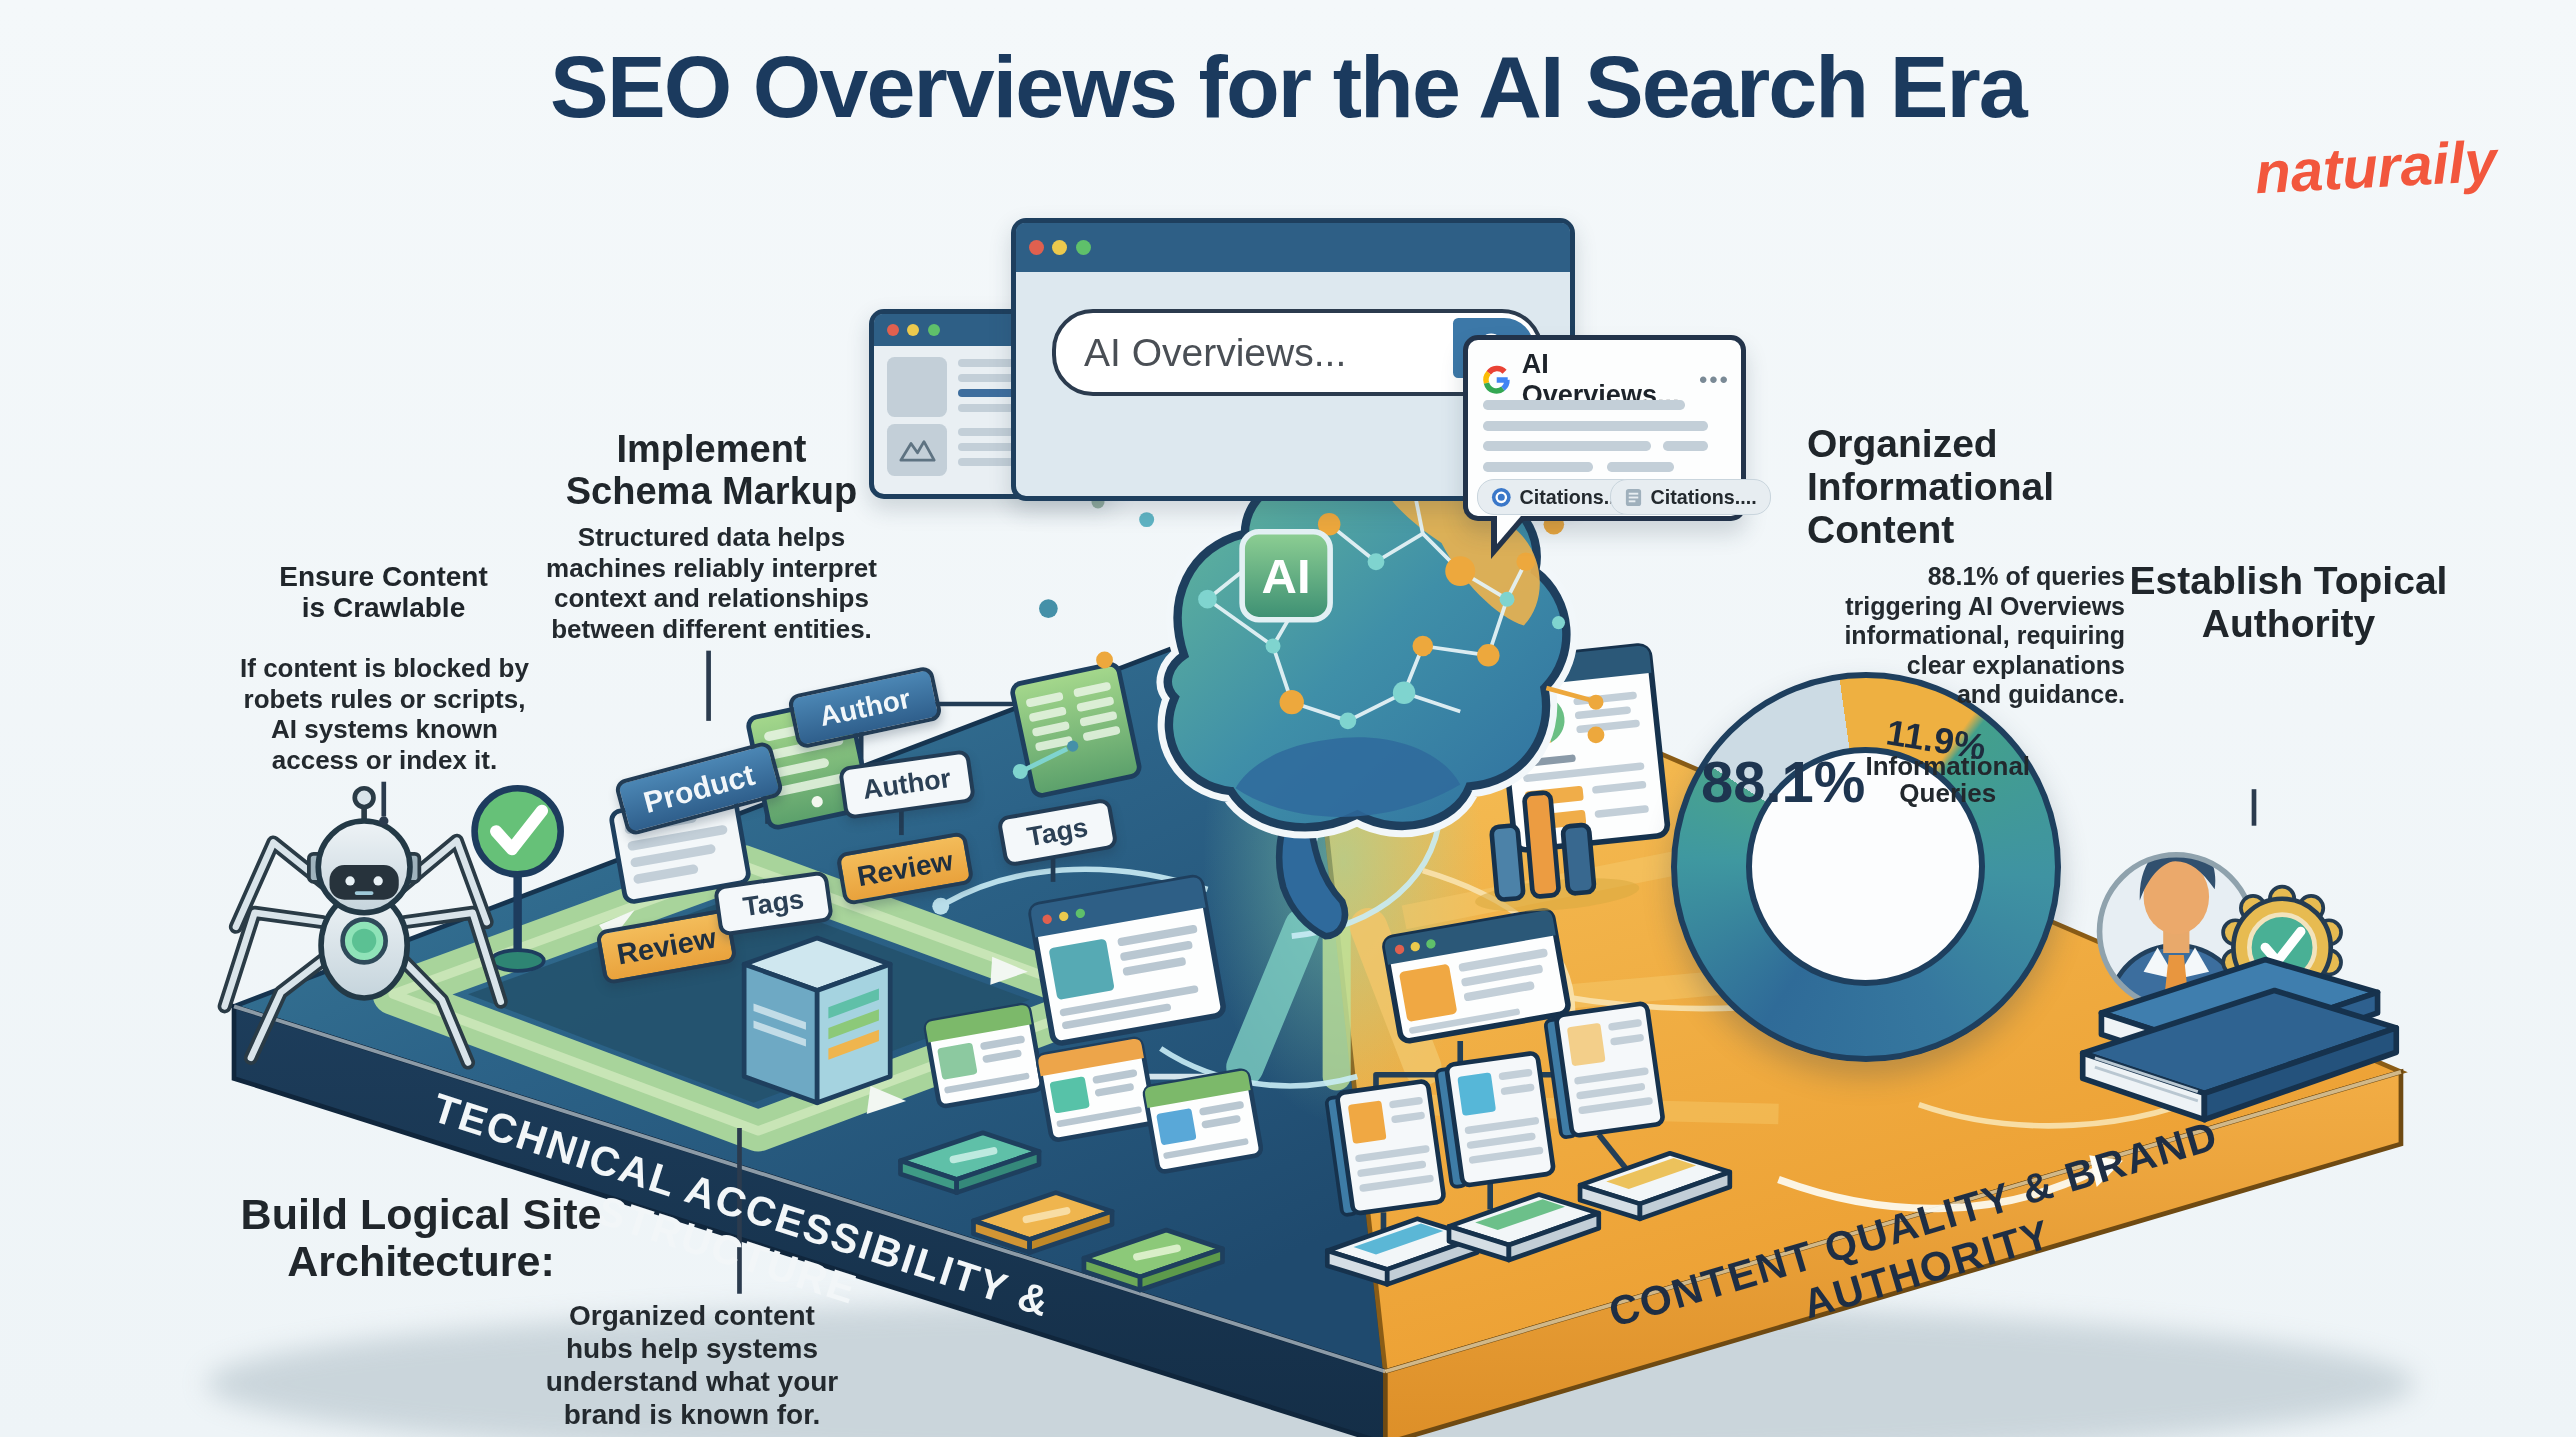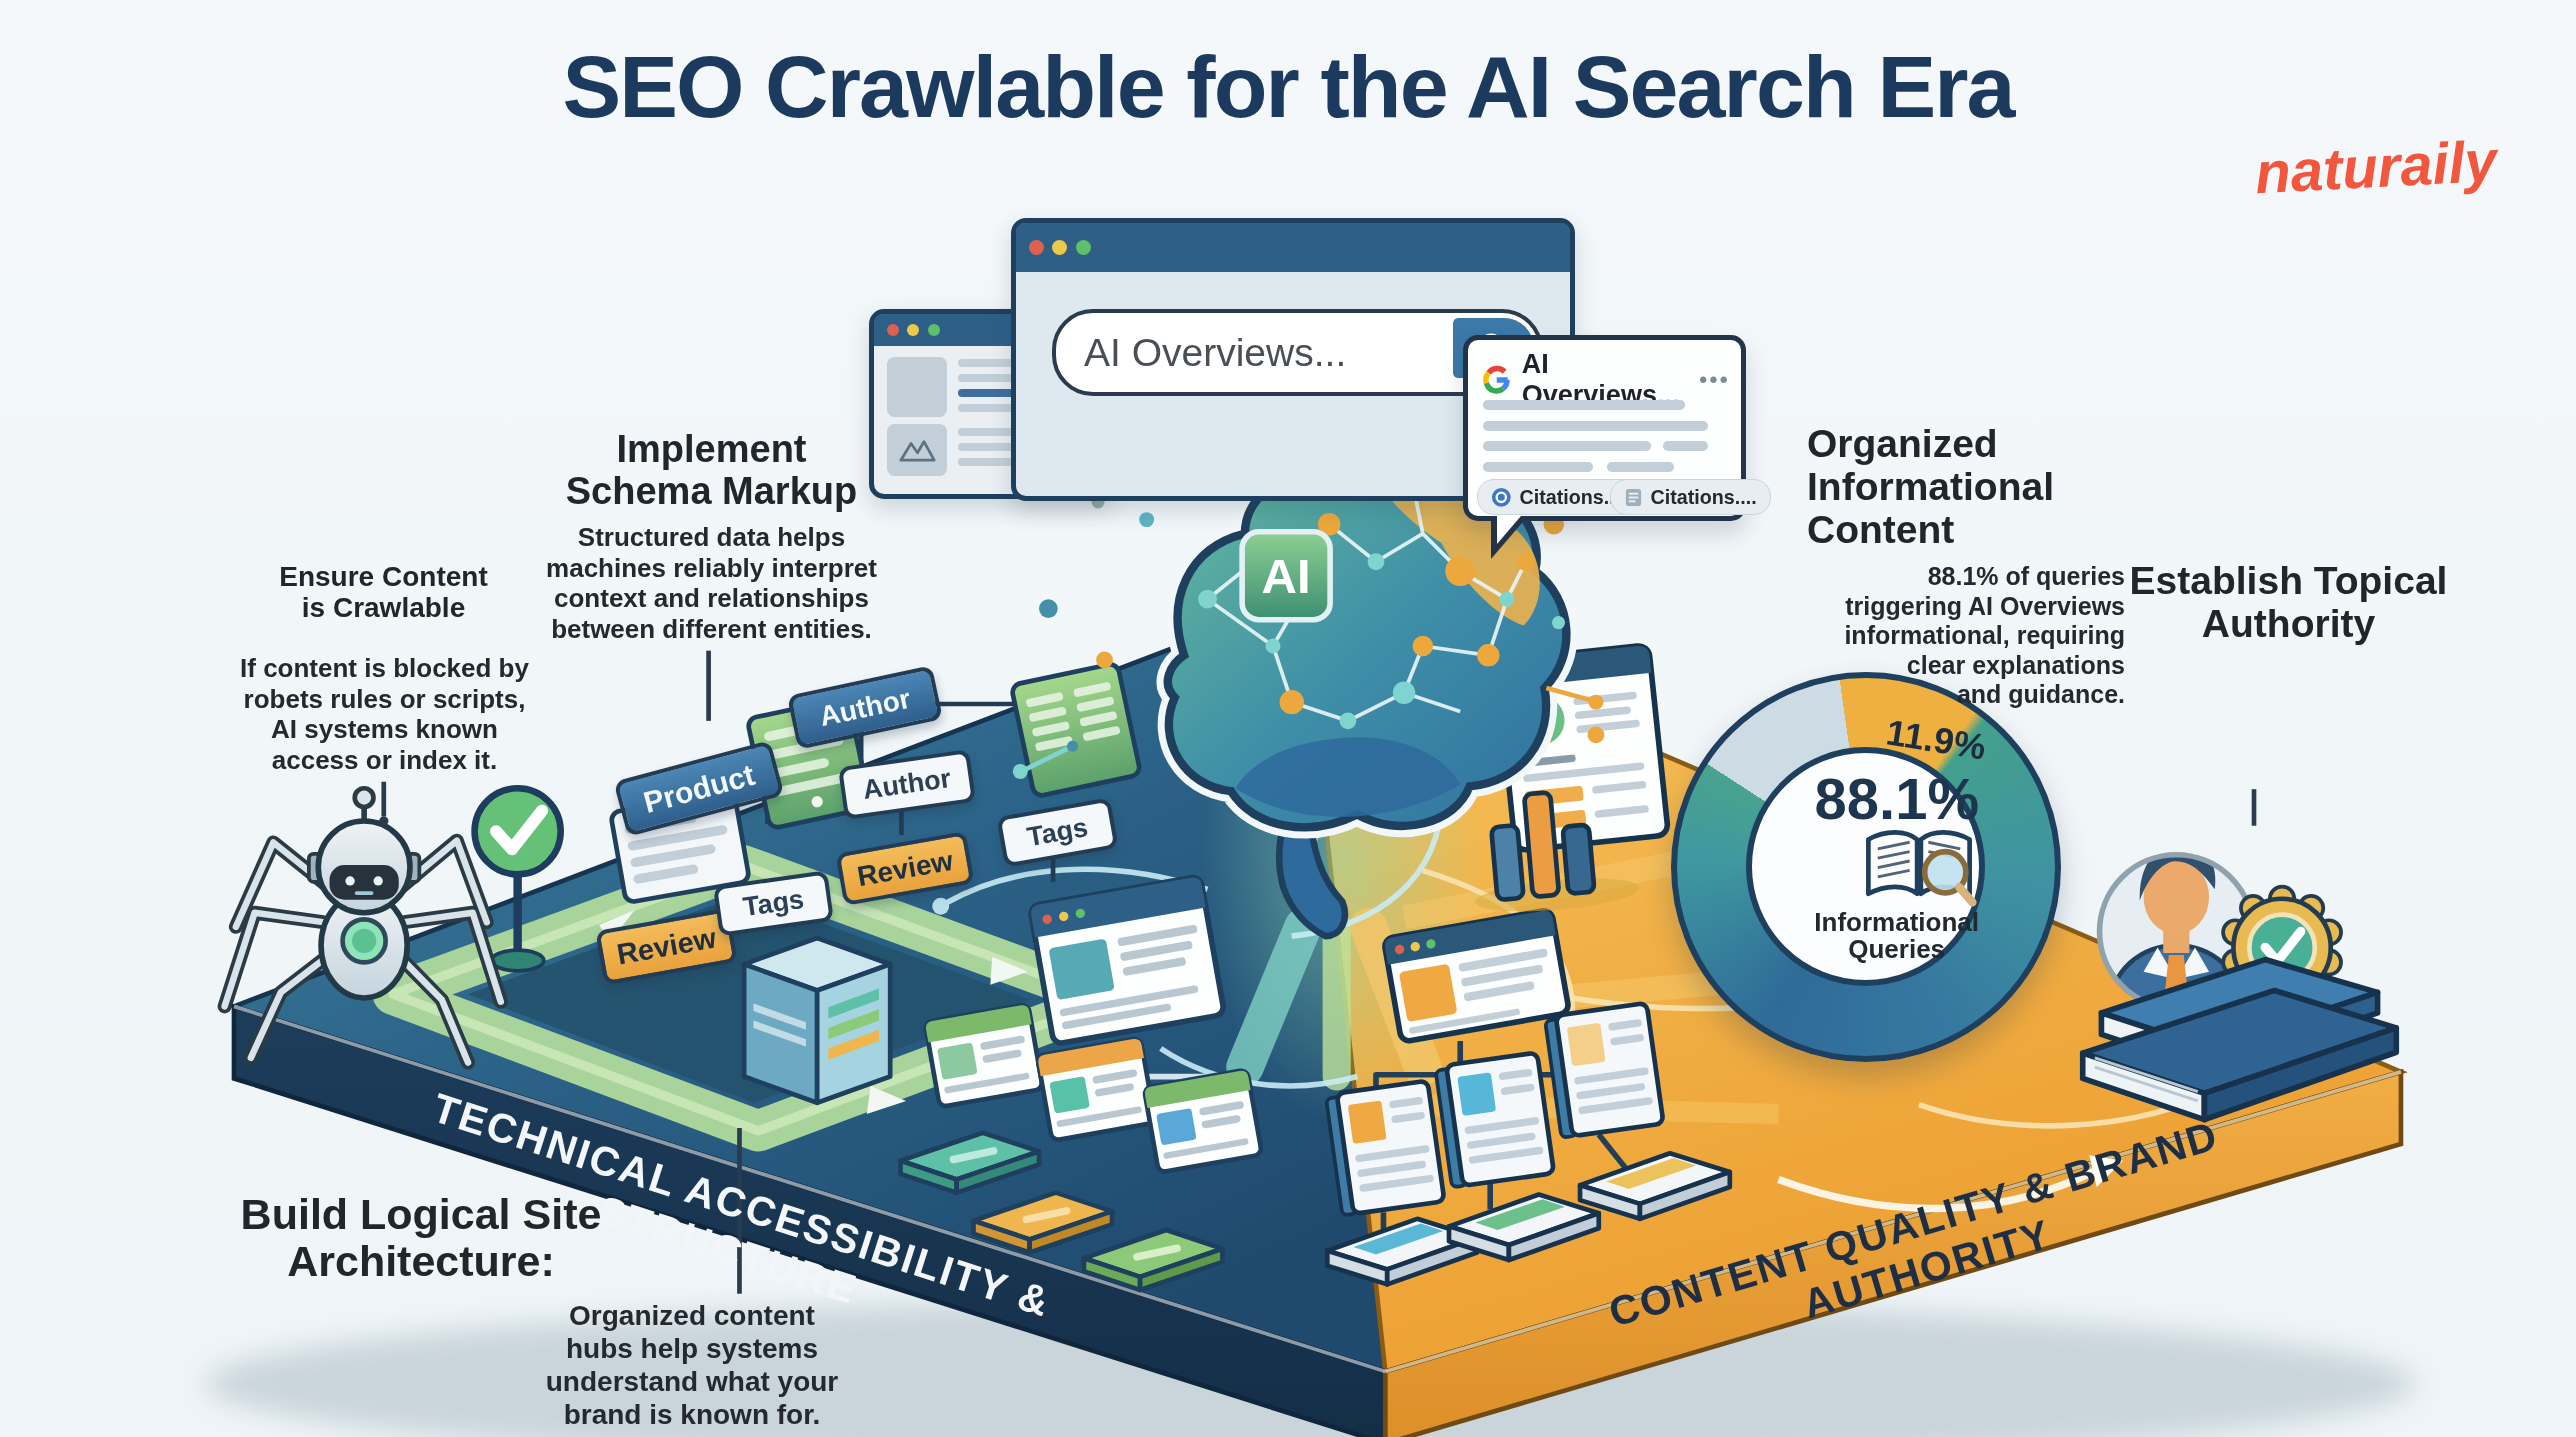--- a/index.html
+++ b/index.html
@@ -75,22 +75,22 @@
   .tag-orange{background:linear-gradient(180deg,#f3bc5a,#e9a23c);color:#203040;}
 
   
   .donut{left:1671px;top:672px;width:378px;height:378px;border-radius:50%;
          border:6.6px solid #1e3f5e;box-shadow:0 15px 28px rgba(40,60,80,.25);
          background:conic-gradient(from -57deg,
             #ccdbe4 0deg 49deg, #eeb041 49deg 92deg,
             #43a08c 96deg, #3f93a2 150deg, #36789f 210deg,
             #2f6b98 270deg, #3f98a0 330deg, #49a38e 360deg);}
   .hole{position:absolute;left:69px;top:69px;width:227px;height:227px;border-radius:50%;
-        background:#fcfdfe;border:6.6px solid #1e3f5e;display:flex;flex-direction:column;
-        align-items:flex-end;justify-content:center;}
+        background:#fcfdfe;border:6.6px solid #1e3f5e;display:flex;flex-direction:row;
+        align-items:flex-start;justify-content:center;}
   .hole-val{font-size:58px;font-weight:700;color:#1e3550;line-height:1;}
   .hole-label{font-size:26px;font-weight:700;color:#22282d;text-align:center;line-height:1.05;}
   .slice-label{left:1880px;top:719px;width:112px;font-size:36px;font-weight:700;color:#1e2c3e;
                transform:rotate(9deg);text-align:center;}
 
   .chip-label{left:1242px;top:532px;width:88px;height:88px;display:flex;align-items:center;
               justify-content:center;font-size:49px;font-weight:700;color:#fff;}
 </style>
 </head>
 <body>
@@ -550,21 +550,21 @@
 
   <g stroke="#2b3b4e" stroke-width="5">
     <path d="M410,835 L410,872"></path>
         <circle cx="410" cy="877" r="5" fill="#2b3b4e" stroke="none"></circle>
     <path d="M757,695 L757,770"></path>
     <path d="M790,1205 L790,1382"></path>
     <path d="M2408,843 L2408,882"></path>
   </g>
 </svg>
 
-<div class="abs title z5">SEO Crawlable for the AI Search Era</div>
+<div class="abs title z5">SEO Overviews for the AI Search Era</div>
 <div class="abs logo z5">naturaily</div>
 
 <div class="abs win win-small z3">
   <div class="win-head">
     <span class="dot d-r"></span>
     <span class="dot d-y"></span>
     <span class="dot d-g"></span>
   </div>
   <div class="sk" style="left:13px;top:43px;width:60px;height:60px;border-radius:7.5px;"></div>
   <div class="sk" style="left:84px;top:45px;width:120px;height:8.4px;"></div>

